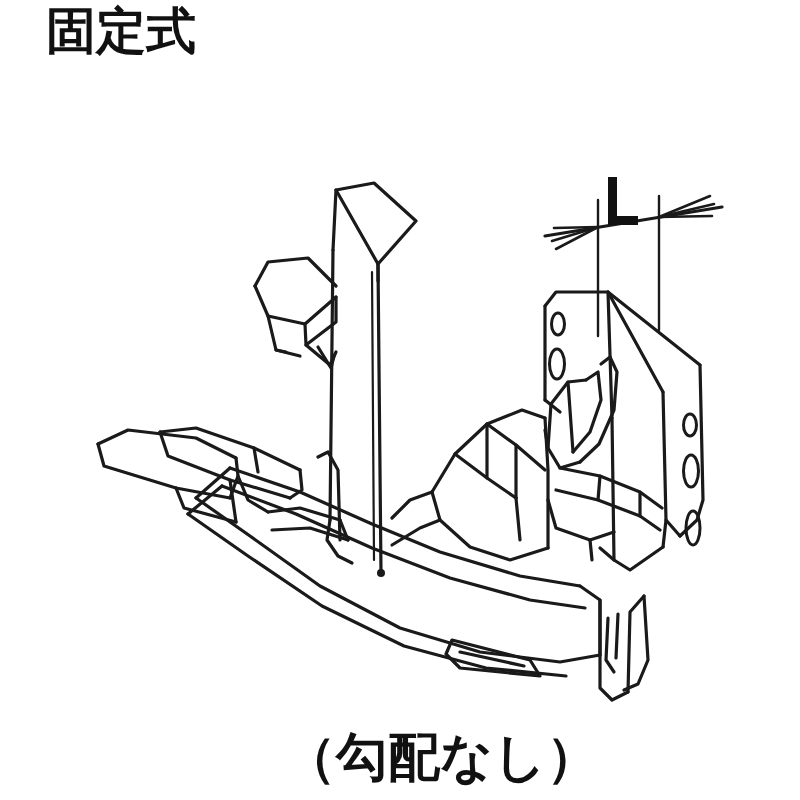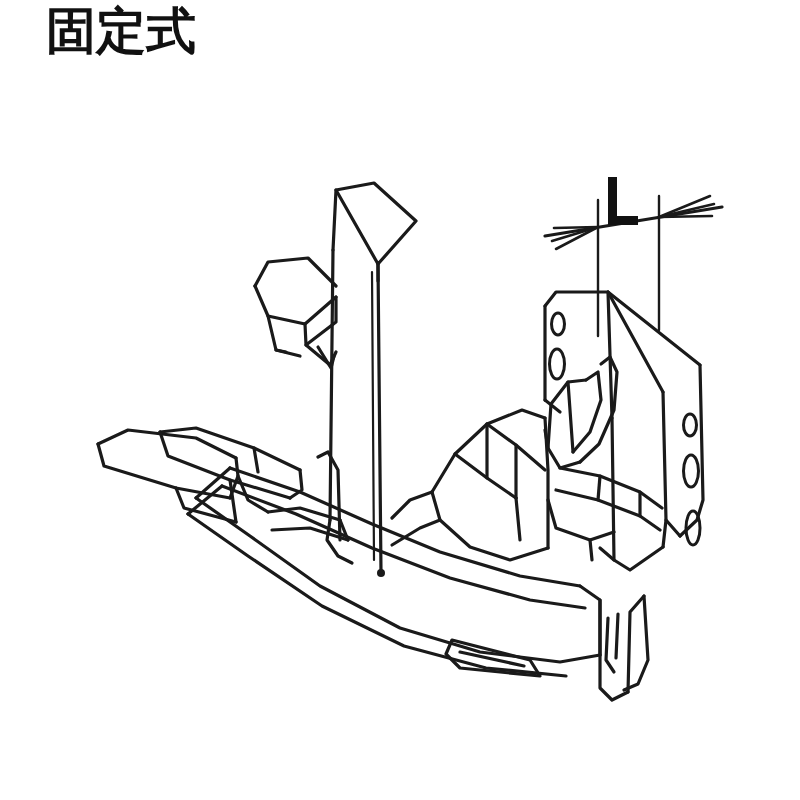--- a/index.html
+++ b/index.html
@@ -204,14 +204,15 @@
         <path d="M 556 490 L 598 500 L 640 516 L 660 530"></path>
         <path d="M 640 492 L 640 516"></path>
         <path d="M 600 476 L 598 500"></path>
         <path d="M 548 500 L 556 528 L 590 540 L 614 532"></path>
         <path d="M 590 540 L 592 560"></path>
       </g>
 
     </g>
   </svg>
 
+  <div id="caption-text">（勾配なし）</div>
 
 </div>
 
 </body></html>

